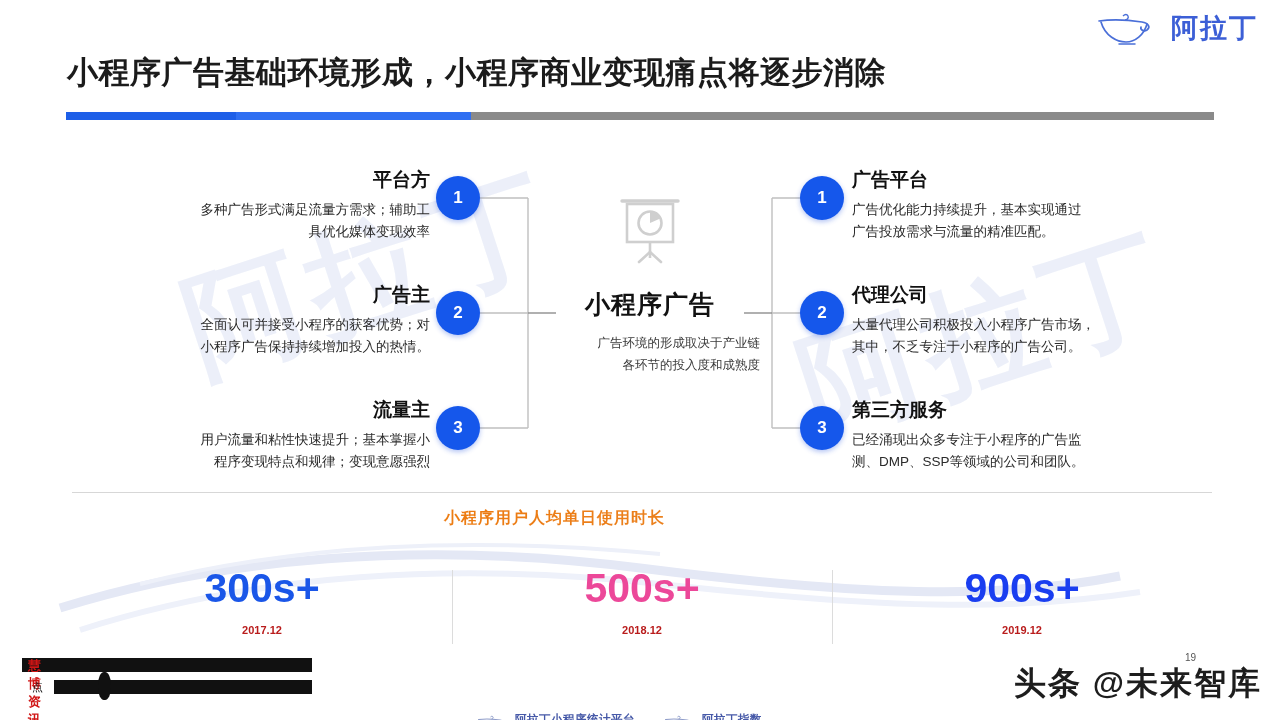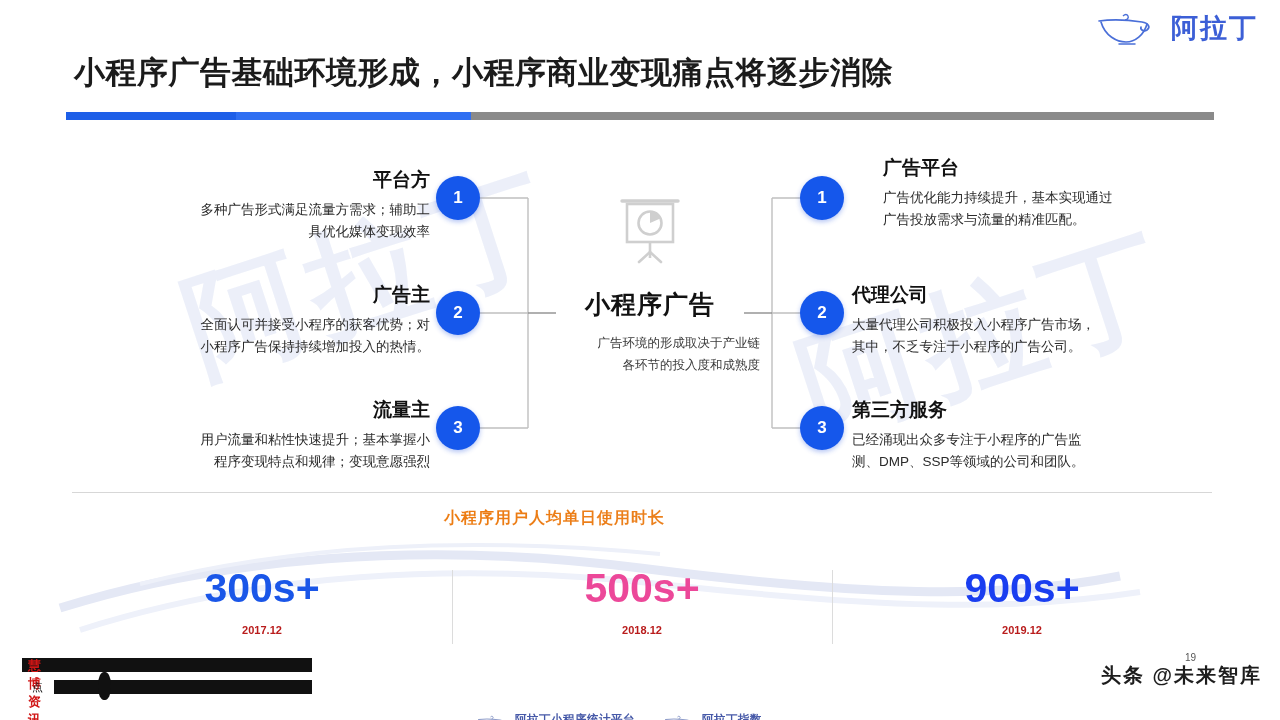--- a/index.html
+++ b/index.html
@@ -13,21 +13,21 @@
   
   .wm{position:absolute;color:#e9edf8;font-weight:700;user-select:none;pointer-events:none;}
   .wm-a{left:180px;top:195px;font-size:118px;letter-spacing:10px;transform:rotate(-18deg);opacity:.85;}
   .wm-b{left:795px;top:255px;font-size:118px;letter-spacing:10px;transform:rotate(-18deg);opacity:.85;}
   .swoosh{position:absolute;pointer-events:none;}
 
   
   .logo{position:absolute;right:22px;top:8px;display:flex;align-items:center;gap:10px;}
   .logo-text{font-size:27px;font-weight:700;color:#3c5fd6;letter-spacing:2px;}
   .title{
-    position:absolute;left:74px;top:52px;width:1000px;
+    position:absolute;left:67px;top:52px;width:1000px;
     font-size:31px;font-weight:700;color:#1b1b1b;letter-spacing:.5px;white-space:nowrap;
   }
   .rule{position:absolute;left:66px;top:112px;width:1148px;height:8px;display:flex;}
   .rule .seg1{width:170px;height:100%;}
   .rule .seg2{width:235px;height:100%;}
   .rule .seg3{flex:1;height:100%;}
 
   
   .diagram{position:absolute;left:0;top:150px;width:1136px;height:350px;}
 
@@ -74,21 +74,21 @@
   .redact .red{position:absolute;left:6px;top:-1px;font-size:13px;font-weight:700;color:#d01515;letter-spacing:1px;}
   .redact .mini{position:absolute;left:10px;top:22px;font-size:11px;color:#111;}
   .redact .blob{position:absolute;left:76px;top:14px;width:13px;height:28px;background:#111;border-radius:45%;}
 
   .foot-logos{position:absolute;left:476px;top:686px;display:flex;gap:28px;align-items:center;}
   .foot-logo{display:flex;align-items:center;gap:5px;margin-top:27px;}
   .foot-logo-text{font-size:11.5px;font-weight:700;color:#4659a8;letter-spacing:.5px;line-height:1;}
   .foot-logo-url{font-size:4.5px;color:#9aa4c8;letter-spacing:.3px;margin-top:2px;}
 
   .tt-watermark{
-    position:absolute;right:18px;top:662px;font-size:20px;font-weight:700;color:#1d1d1d;
+    position:absolute;right:18px;top:662px;font-size:32px;font-weight:700;color:#1d1d1d;
     letter-spacing:2px;white-space:nowrap;
   }
   .page-no{position:absolute;right:84px;top:652px;font-size:10px;color:#555;}
 </style>
 </head>
 <body>
 
 <div class="slide">
 
   <div class="wm wm-a">阿拉丁</div>
@@ -190,21 +190,21 @@
       <span>1</span>
     </div>
     <div class="circle" style="left:800px;top:141px;background:#1557EB;">
       <span>2</span>
     </div>
     <div class="circle" style="left:800px;top:256px;background:#1557EB;">
       <span>3</span>
     </div>
 
     <div class="col-right">
-      <div class="item right" style="top:6px;margin-left:31px;">
+      <div class="item right" style="top:18px;">
         <div class="item-title">广告平台</div>
         <div class="item-desc">
           <div>广告优化能力持续提升，基本实现通过</div>
           <div>广告投放需求与流量的精准匹配。</div>
         </div>
       </div>
       <div class="item right" style="top:133px;">
         <div class="item-title">代理公司</div>
         <div class="item-desc">
           <div>大量代理公司积极投入小程序广告市场，</div>

